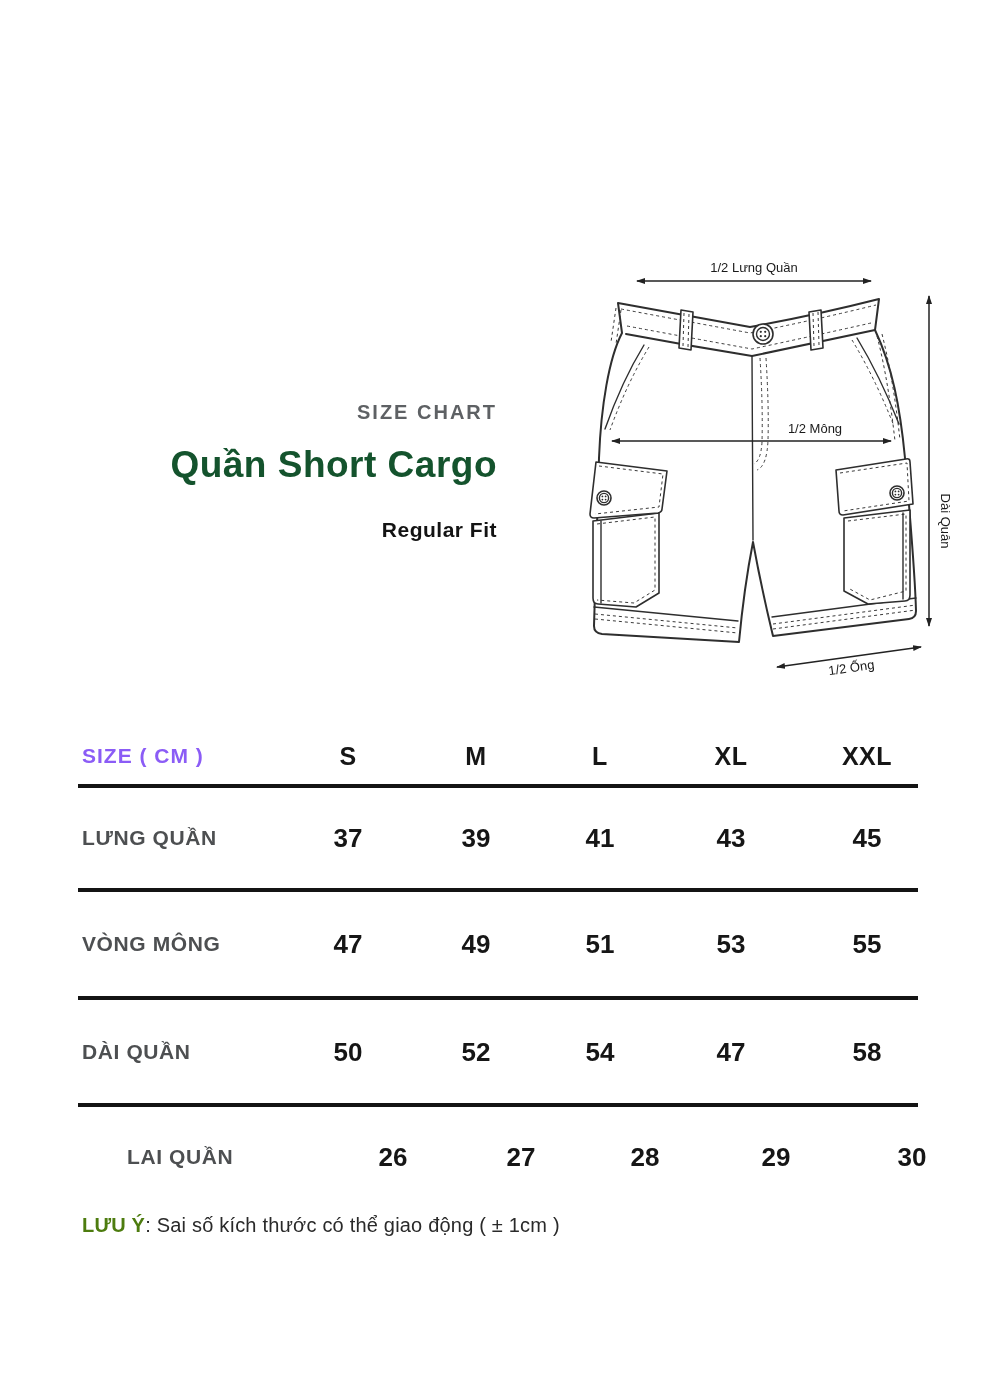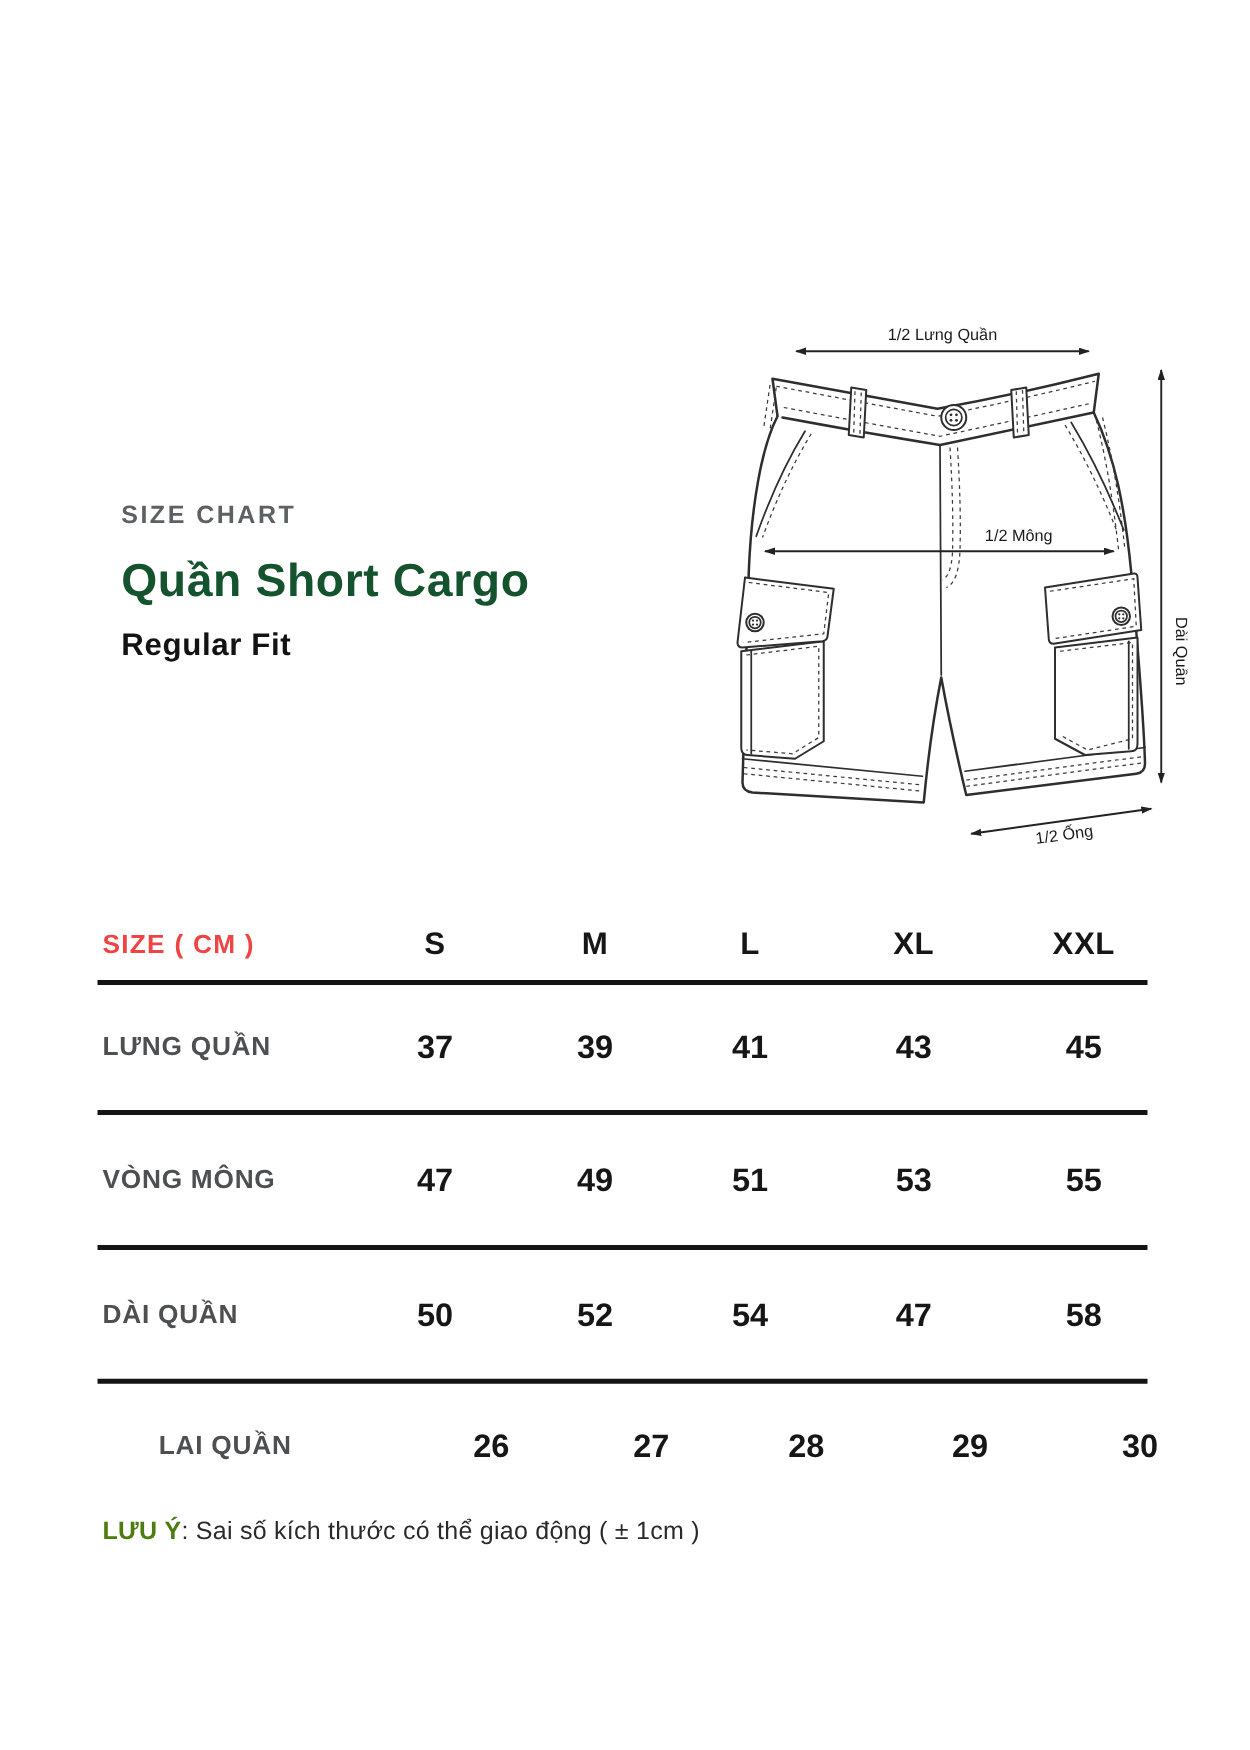--- a/index.html
+++ b/index.html
@@ -2,24 +2,24 @@
 <html><head>
 <meta charset="utf-8">
 <style>
   html,body { margin:0; padding:0; background:#ffffff; }
   .page {
     position:relative; width:1000px; height:1400px; background:#ffffff;
     font-family:"Liberation Sans", sans-serif; overflow:hidden;
   }
 
   
-  .title-block { position:absolute; left:97px; top:401px; width:400px; text-align:left; }
+  .title-block { position:absolute; left:97px; top:401px; width:400px; text-align:right; }
   .eyebrow { font-size:20px; font-weight:bold; letter-spacing:2px; color:#5e6164; }
   .title   { font-size:37px; font-weight:bold; color:#14532d; margin:20px 0 0; letter-spacing:0.5px; }
-  .subtitle{ font-size:25px; font-weight:bold; color:#131313; margin-top:16px; letter-spacing:0.5px; }
+  .subtitle{ font-size:21px; font-weight:bold; color:#131313; margin-top:32px; letter-spacing:0.5px; }
 
   
   .diagram { position:absolute; left:564px; top:230px; width:370px; height:445px; margin:16px; }
   .diagram svg { display:block; width:100%; height:100%; }
   .ln   { fill:none; stroke:#2e2e2e; stroke-width:2; stroke-linecap:round; stroke-linejoin:round; }
   .ln1  { fill:none; stroke:#2e2e2e; stroke-width:1.4; stroke-linecap:round; stroke-linejoin:round; }
   .fillw{ fill:#ffffff; stroke:#2e2e2e; stroke-width:2; stroke-linejoin:round; }
   .fillw1{ fill:#ffffff; stroke:#2e2e2e; stroke-width:1.6; stroke-linejoin:round; }
   .st   { fill:none; stroke:#3a3a3a; stroke-width:1; stroke-dasharray:3 3; }
   .dim  { fill:none; stroke:#222222; stroke-width:1.5; }
@@ -30,21 +30,21 @@
   .trow { position:relative; border-bottom:4px solid #141414; box-sizing:border-box; }
   .trow.header { height:60px; }
   .trow.r1 { height:104px; }
   .trow.r2 { height:108px; }
   .trow.r3 { height:107px; }
   .trow.r4 { height:100px; border-bottom:none;margin-left:45px; }
   .rlabel {
     position:absolute; left:4px; top:50%; transform:translateY(-50%);
     font-weight:bold; color:#4d4f51; font-size:21px; letter-spacing:0.6px; white-space:nowrap;
   }
-  .hlabel { color:#ef4444; letter-spacing:1px; }
+  .hlabel { color:#8b5cf6; letter-spacing:1px; }
   .cval {
     position:absolute; top:50%; transform:translate(-50%,-50%);
     font-weight:bold; color:#161616; font-size:26px; white-space:nowrap;
   }
   .hsize { font-size:25px; letter-spacing:0.5px; }
   .c0 { left:270px; } .c1 { left:398px; } .c2 { left:522px; } .c3 { left:653px; } .c4 { left:789px; }
 
   
   .note { position:absolute; left:82px; top:1214px; font-size:20px; color:#2a2a2a; margin:0; letter-spacing:0.2px; }
   .note strong { color:#4d7c0f; }

